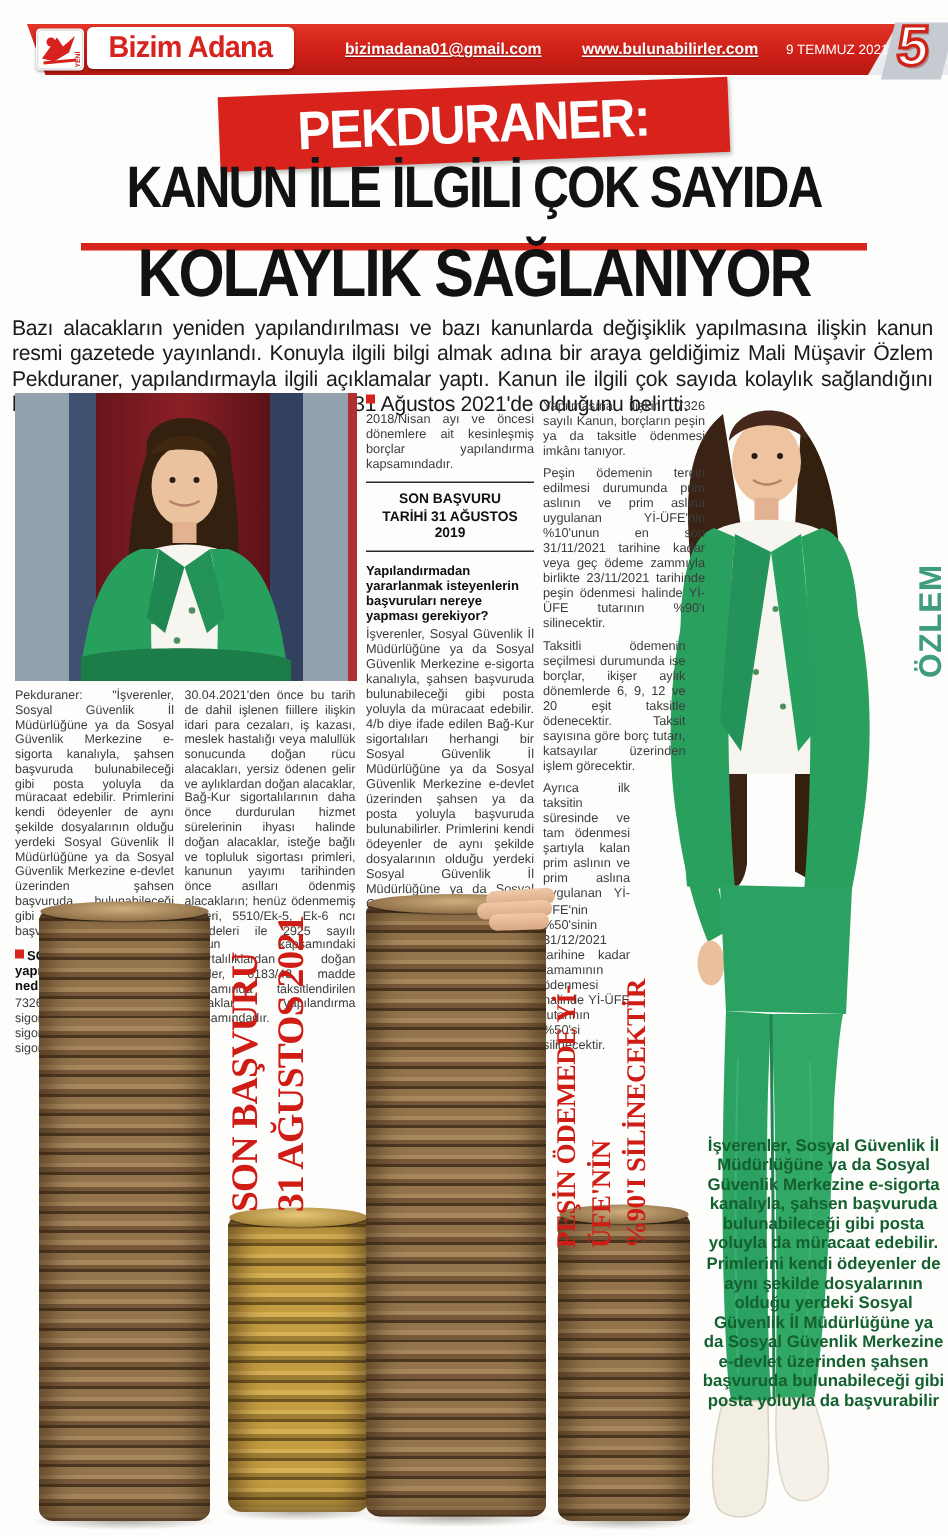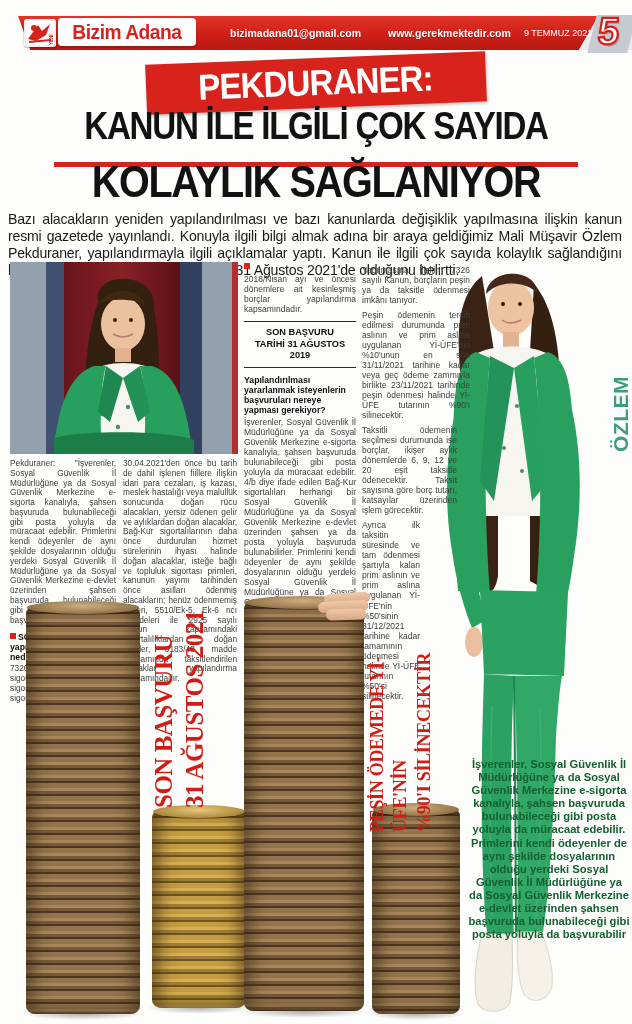--- a/index.html
+++ b/index.html
@@ -13,21 +13,21 @@
   #bar-cut{position:absolute;right:0;top:16px;width:70px;height:34px;
        background:linear-gradient(120deg,rgba(255,255,255,.0) 40%,#e9ebee 41%);}
   #emblem{position:absolute;left:24px;top:19px;width:32px;height:28px;background:#fff;border-radius:3px;
        box-shadow:0 1px 2px rgba(0,0,0,.35);}
   #emblem svg{display:block;}
   #brand-prefix{position:absolute;left:50px;top:21px;width:8px;font-size:4.5px;font-weight:bold;color:#cf1f17;
        line-height:1.05;letter-spacing:0;writing-mode:vertical-rl;transform:rotate(180deg);height:24px;}
   #brand-pill{position:absolute;left:58px;top:18px;height:28px;background:#fff;border-radius:4px;
        padding:0 12px;display:flex;align-items:center;box-shadow:0 1px 2px rgba(0,0,0,.3);}
   #brand-pill span{font-size:20px;font-weight:900;color:#d6231d;letter-spacing:-.5px;transform:scaleX(.96);}
-  .bar-text{position:absolute;color:#fff;font-weight:bold;font-size:10.5px;top:27px;text-shadow:0 1px 1px rgba(0,0,0,.25);}
+  .bar-text{position:absolute;color:#fff;font-weight:bold;font-size:10.5px;top:27px;text-shadow:0 1px 1px rgba(0,0,0,.25);text-decoration:underline;}
   #m-date{position:absolute;top:28px;left:524px;color:#fff;font-size:9px;}
   #m-date b{font-weight:900;}
   #pg-wedge{position:absolute;left:592px;top:15px;width:40px;height:38px;background:#c6cbd1;transform:skewX(-14deg);}
   #pg-num{position:absolute;left:598px;top:10px;font-size:38px;font-weight:900;color:#fff;
        -webkit-text-stroke:2.2px #cf231a;text-shadow:0 0 1px #cf231a,2px 2px 0 rgba(120,30,25,.35);
        transform:skewX(-6deg);}
 
   
   #kicker{position:absolute;left:146px;top:58px;width:340px;height:50px;background:#d8231d;
        transform:rotate(-2.3deg);display:flex;align-items:center;justify-content:center;
@@ -106,21 +106,21 @@
       <path d="M4 20 L14 6 L18 12 L26 5 L22 16 L12 22 Z" fill="#d6231d"></path>
       <circle cx="10" cy="9" r="3" fill="#d6231d"></circle>
       <path d="M5 23 L27 21" stroke="#d6231d" stroke-width="2"></path>
     </svg>
   </div>
   <div id="brand-prefix" class="vrot">YENİ</div>
   <div id="brand-pill">
     <span>Bizim Adana</span>
   </div>
   <div class="bar-text" style="left:230px">bizimadana01@gmail.com</div>
-  <div class="bar-text" style="left:388px">www.gerekmektedir.com</div>
+  <div class="bar-text" style="left:388px">www.bulunabilirler.com</div>
   <div id="m-date">
     <span>9 TEMMUZ 2021</span>
     <b>CUMA</b>
   </div>
   <div id="pg-wedge"></div>
   <div id="pg-num">5</div>
 
   <div id="kicker">
     <span>PEKDURANER:</span>
   </div>
@@ -180,21 +180,21 @@
   <div class="col" style="left:244px;top:262px;width:112px">
     <div class="qh">
       <span class="qbullet"></span>
     </div>
     <p>2018/Nisan ayı ve öncesi dönemlere ait kesinleşmiş borçlar yapılandırma kapsamındadır.</p>
     <div class="rulebox">
       <span>SON BAŞVURU</span>
       <span>TARİHİ 31 AĞUSTOS 2019</span>
     </div>
     <div class="qh">
-      <span>Yapılandırılması yararlanmak isteyenlerin başvuruları nereye yapması gerekiyor?</span>
+      <span>Yapılandırmadan yararlanmak isteyenlerin başvuruları nereye yapması gerekiyor?</span>
     </div>
     <p>İşverenler, Sosyal Güvenlik İl Müdürlüğüne ya da Sosyal Güvenlik Merkezine e-sigorta kanalıyla, şahsen başvuruda bulunabileceği gibi posta yoluyla da müracaat edebilir. 4/b diye ifade edilen Bağ-Kur sigortalıları herhangi bir Sosyal Güvenlik İl Müdürlüğüne ya da Sosyal Güvenlik Merkezine e-devlet üzerinden şahsen ya da posta yoluyla başvuruda bulunabilirler. Primlerini kendi ödeyenler de aynı şekilde dosyalarının olduğu yerdeki Sosyal Güvenlik İl Müdürlüğüne ya da Sosyal Güvenlik Merkezine e-devlet üzerinden şahsen başvuruda bulunabileceği gibi posta yoluyla da başvurabilir. Kamu idarelerinin idari para cezaları için ise, işyerinin bağlı bulunduğu Sosyal Güvenlik İl Müdürlüğüne ya da Sosyal Güvenlik Merkezine e-sigorta kanalıyla veya elden ya da posta yoluyla müracaat edilebilir</p>
     <div class="rulebox">
       <span>PEŞİN ÖDEMEDE BORÇLARIN Yİ-ÜFE</span>
       <span>TUTARININ %90'I SİLİNECEKTİR</span>
     </div>
     <div class="qh">
       <span class="qbullet"></span><span>Son başvuru tarihi ne zaman?</span>
     </div>
     <p>31 Ağustos 2021 tarihine kadar başvuru yapılması gerekmektedir.</p>

